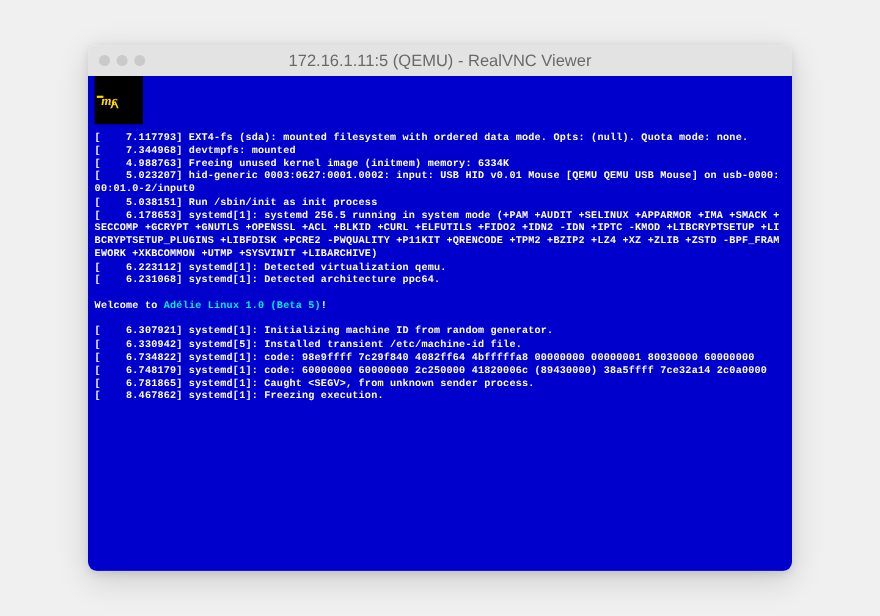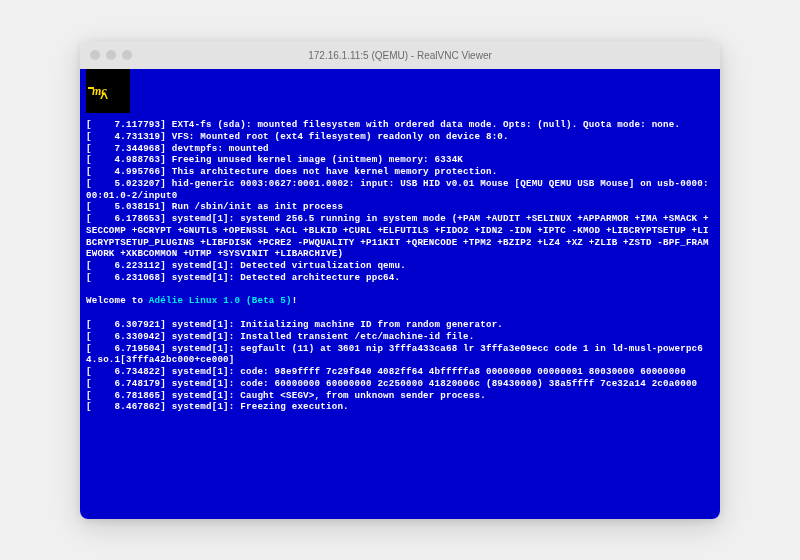--- a/index.html
+++ b/index.html
@@ -37,21 +37,21 @@
     width: 10px;
     height: 10px;
     border-radius: 50%;
     background: #cacaca;
   }
   .title-text {
     position: absolute;
     left: 0;
     right: 0;
     text-align: center;
-    font-size: 10px;
+    font-size: 15px;
     color: #6a6a6a;
     font-weight: 500;
     pointer-events: none;
   }
   .console {
     background: #0000cc;
     color: #ffffff;
     font-family: "Menlo", "Consolas", "Courier New", monospace;
     font-size: 9.2px;
     line-height: 1.28;
@@ -124,41 +124,38 @@
   <div class="console">
     <div class="console-inner">
       <div class="logo">
         <div class="logo-dash"></div>
         <span class="logo-text">mc</span>
         <span class="logo-caret">^</span>
       </div>
 
       <div id="block1">
           <div class="line">[    7.117793] EXT4-fs (sda): mounted filesystem with ordered data mode. Opts: (null). Quota mode: none.</div>
-          <div class="line">[    4.731319] VFS: Mounted root (ext4 filesystem) readonly on device 8:0.</div>
           <div class="line">[    7.344968] devtmpfs: mounted</div>
           <div class="line">[    4.988763] Freeing unused kernel image (initmem) memory: 6334K</div>
-          <div class="line">[    4.995766] This architecture does not have kernel memory protection.</div>
           <div class="line">[    5.023207] hid-generic 0003:0627:0001.0002: input: USB HID v0.01 Mouse [QEMU QEMU USB Mouse] on usb-0000:00:01.0-2/input0</div>
           <div class="line">[    5.038151] Run /sbin/init as init process</div>
           <div class="line">[    6.178653] systemd[1]: systemd 256.5 running in system mode (+PAM +AUDIT +SELINUX +APPARMOR +IMA +SMACK +SECCOMP +GCRYPT +GNUTLS +OPENSSL +ACL +BLKID +CURL +ELFUTILS +FIDO2 +IDN2 -IDN +IPTC -KMOD +LIBCRYPTSETUP +LIBCRYPTSETUP_PLUGINS +LIBFDISK +PCRE2 -PWQUALITY +P11KIT +QRENCODE +TPM2 +BZIP2 +LZ4 +XZ +ZLIB +ZSTD -BPF_FRAMEWORK +XKBCOMMON +UTMP +SYSVINIT +LIBARCHIVE)</div>
           <div class="line">[    6.223112] systemd[1]: Detected virtualization qemu.</div>
           <div class="line">[    6.231068] systemd[1]: Detected architecture ppc64.</div>
         </div>
 
       <div class="blank"></div>
 
       <div class="line"><span>Welcome to </span><span class="cyan">Adélie Linux 1.0 (Beta 5)</span><span>!</span></div>
 
       <div class="blank"></div>
 
       <div id="block2">
           <div class="line">[    6.307921] systemd[1]: Initializing machine ID from random generator.</div>
-          <div class="line">[    6.330942] systemd[1]: Installed transient /etc/machine-id file.</div>
-          <div class="line">[    6.719504] systemd[1]: segfault (11) at 3601 nip 3fffa433ca68 lr 3fffa3e09ecc code 1 in ld-musl-powerpc64.so.1[3fffa42bc000+ce000]</div>
+          <div class="line">[    6.330942] systemd[5]: Installed transient /etc/machine-id file.</div>
           <div class="line">[    6.734822] systemd[1]: code: 98e9ffff 7c29f840 4082ff64 4bfffffa8 00000000 00000001 80030000 60000000</div>
           <div class="line">[    6.748179] systemd[1]: code: 60000000 60000000 2c250000 41820006c (89430000) 38a5ffff 7ce32a14 2c0a0000</div>
           <div class="line">[    6.781865] systemd[1]: Caught &lt;SEGV&gt;, from unknown sender process.</div>
           <div class="line">[    8.467862] systemd[1]: Freezing execution.</div>
         </div>
     </div>
   </div>
 </div>
 
 </body></html>

